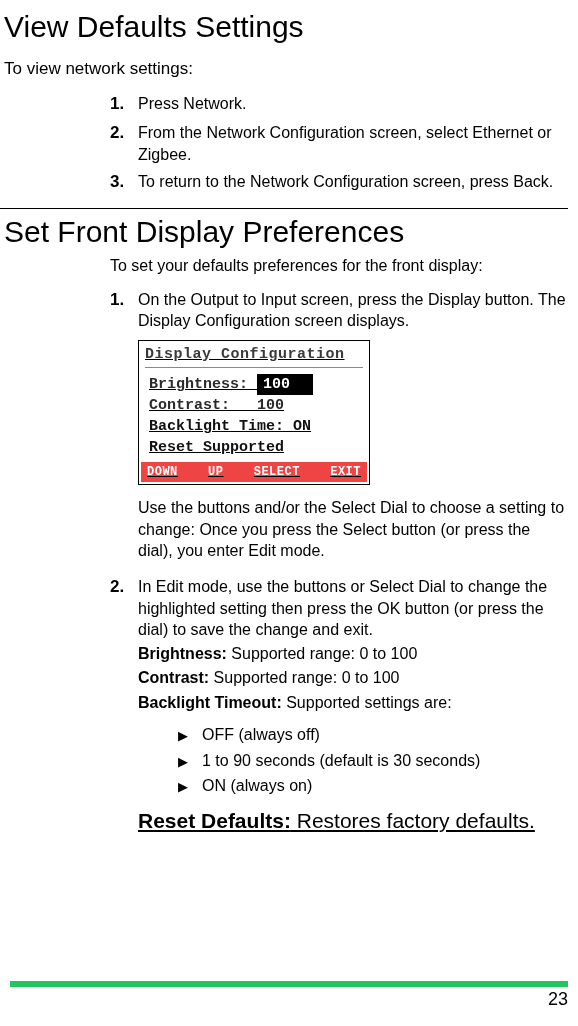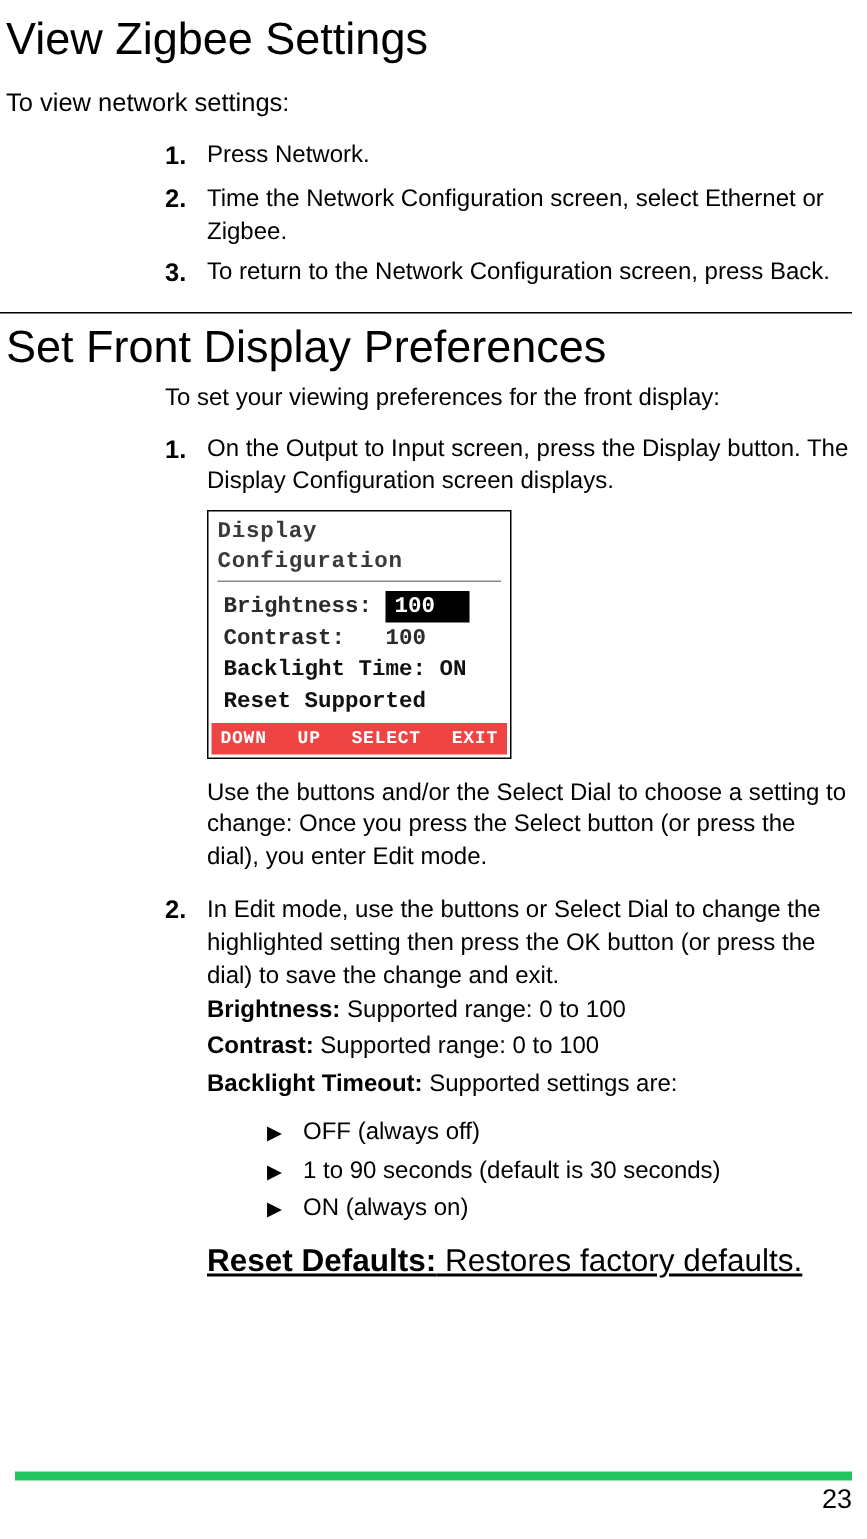--- a/index.html
+++ b/index.html
@@ -47,21 +47,22 @@
       margin: 14px 0 6px 0;
     }
     .preamble {
       font-size: 16px;
       padding-left: 110px;
       margin-bottom: 12px;
       line-height: 1.35;
     }
     .screen-img {
       margin: 8px 0 12px 0;
-      width: 203px;
+      width: 232px;
+      text-decoration: underline;
     }
     .lcd {
       border: 1px solid #000;
       background: #fff;
       padding: 2px;
       font-family: "Courier New", monospace;
     }
     .lcd-title {
       color: #3a3a3a;
       font-weight: 700;
@@ -144,42 +145,42 @@
       border-top: 6px solid #22c55e;
       width: calc(100% - 20px);
       text-align: right;
       padding-top: 2px;
       left: 10px;
     }
   </style>
 </head>
 <body>
 
-<div class="h1">View Zigbee Settings</div>
+<div class="h1">View Defaults Settings</div>
 <div class="intro">To view network settings:</div>
 
 <div class="ol-block">
   <div class="li">
     <div class="num">1.</div>
     <div class="txt">Press Network.</div>
   </div>
   <div class="li">
     <div class="num">2.</div>
-    <div class="txt">Time the Network Configuration screen, select Ethernet or Zigbee.</div>
+    <div class="txt">From the Network Configuration screen, select Ethernet or Zigbee.</div>
   </div>
   <div class="li">
     <div class="num">3.</div>
     <div class="txt">To return to the Network Configuration screen, press Back.</div>
   </div>
 </div>
 
 <hr class="hr">
 
 <div class="h1">Set Front Display Preferences</div>
-<div class="preamble">To set your viewing preferences for the front display:</div>
+<div class="preamble">To set your defaults preferences for the front display:</div>
 
 <div class="ol-block">
 
   <div class="li">
     <div class="num">1.</div>
     <div class="txt">
       <span>On the Output to Input screen, press the </span><span>Display</span><span> button. The Display Configuration screen displays.</span>
 
       <div class="screen-img">
         <div class="lcd">

